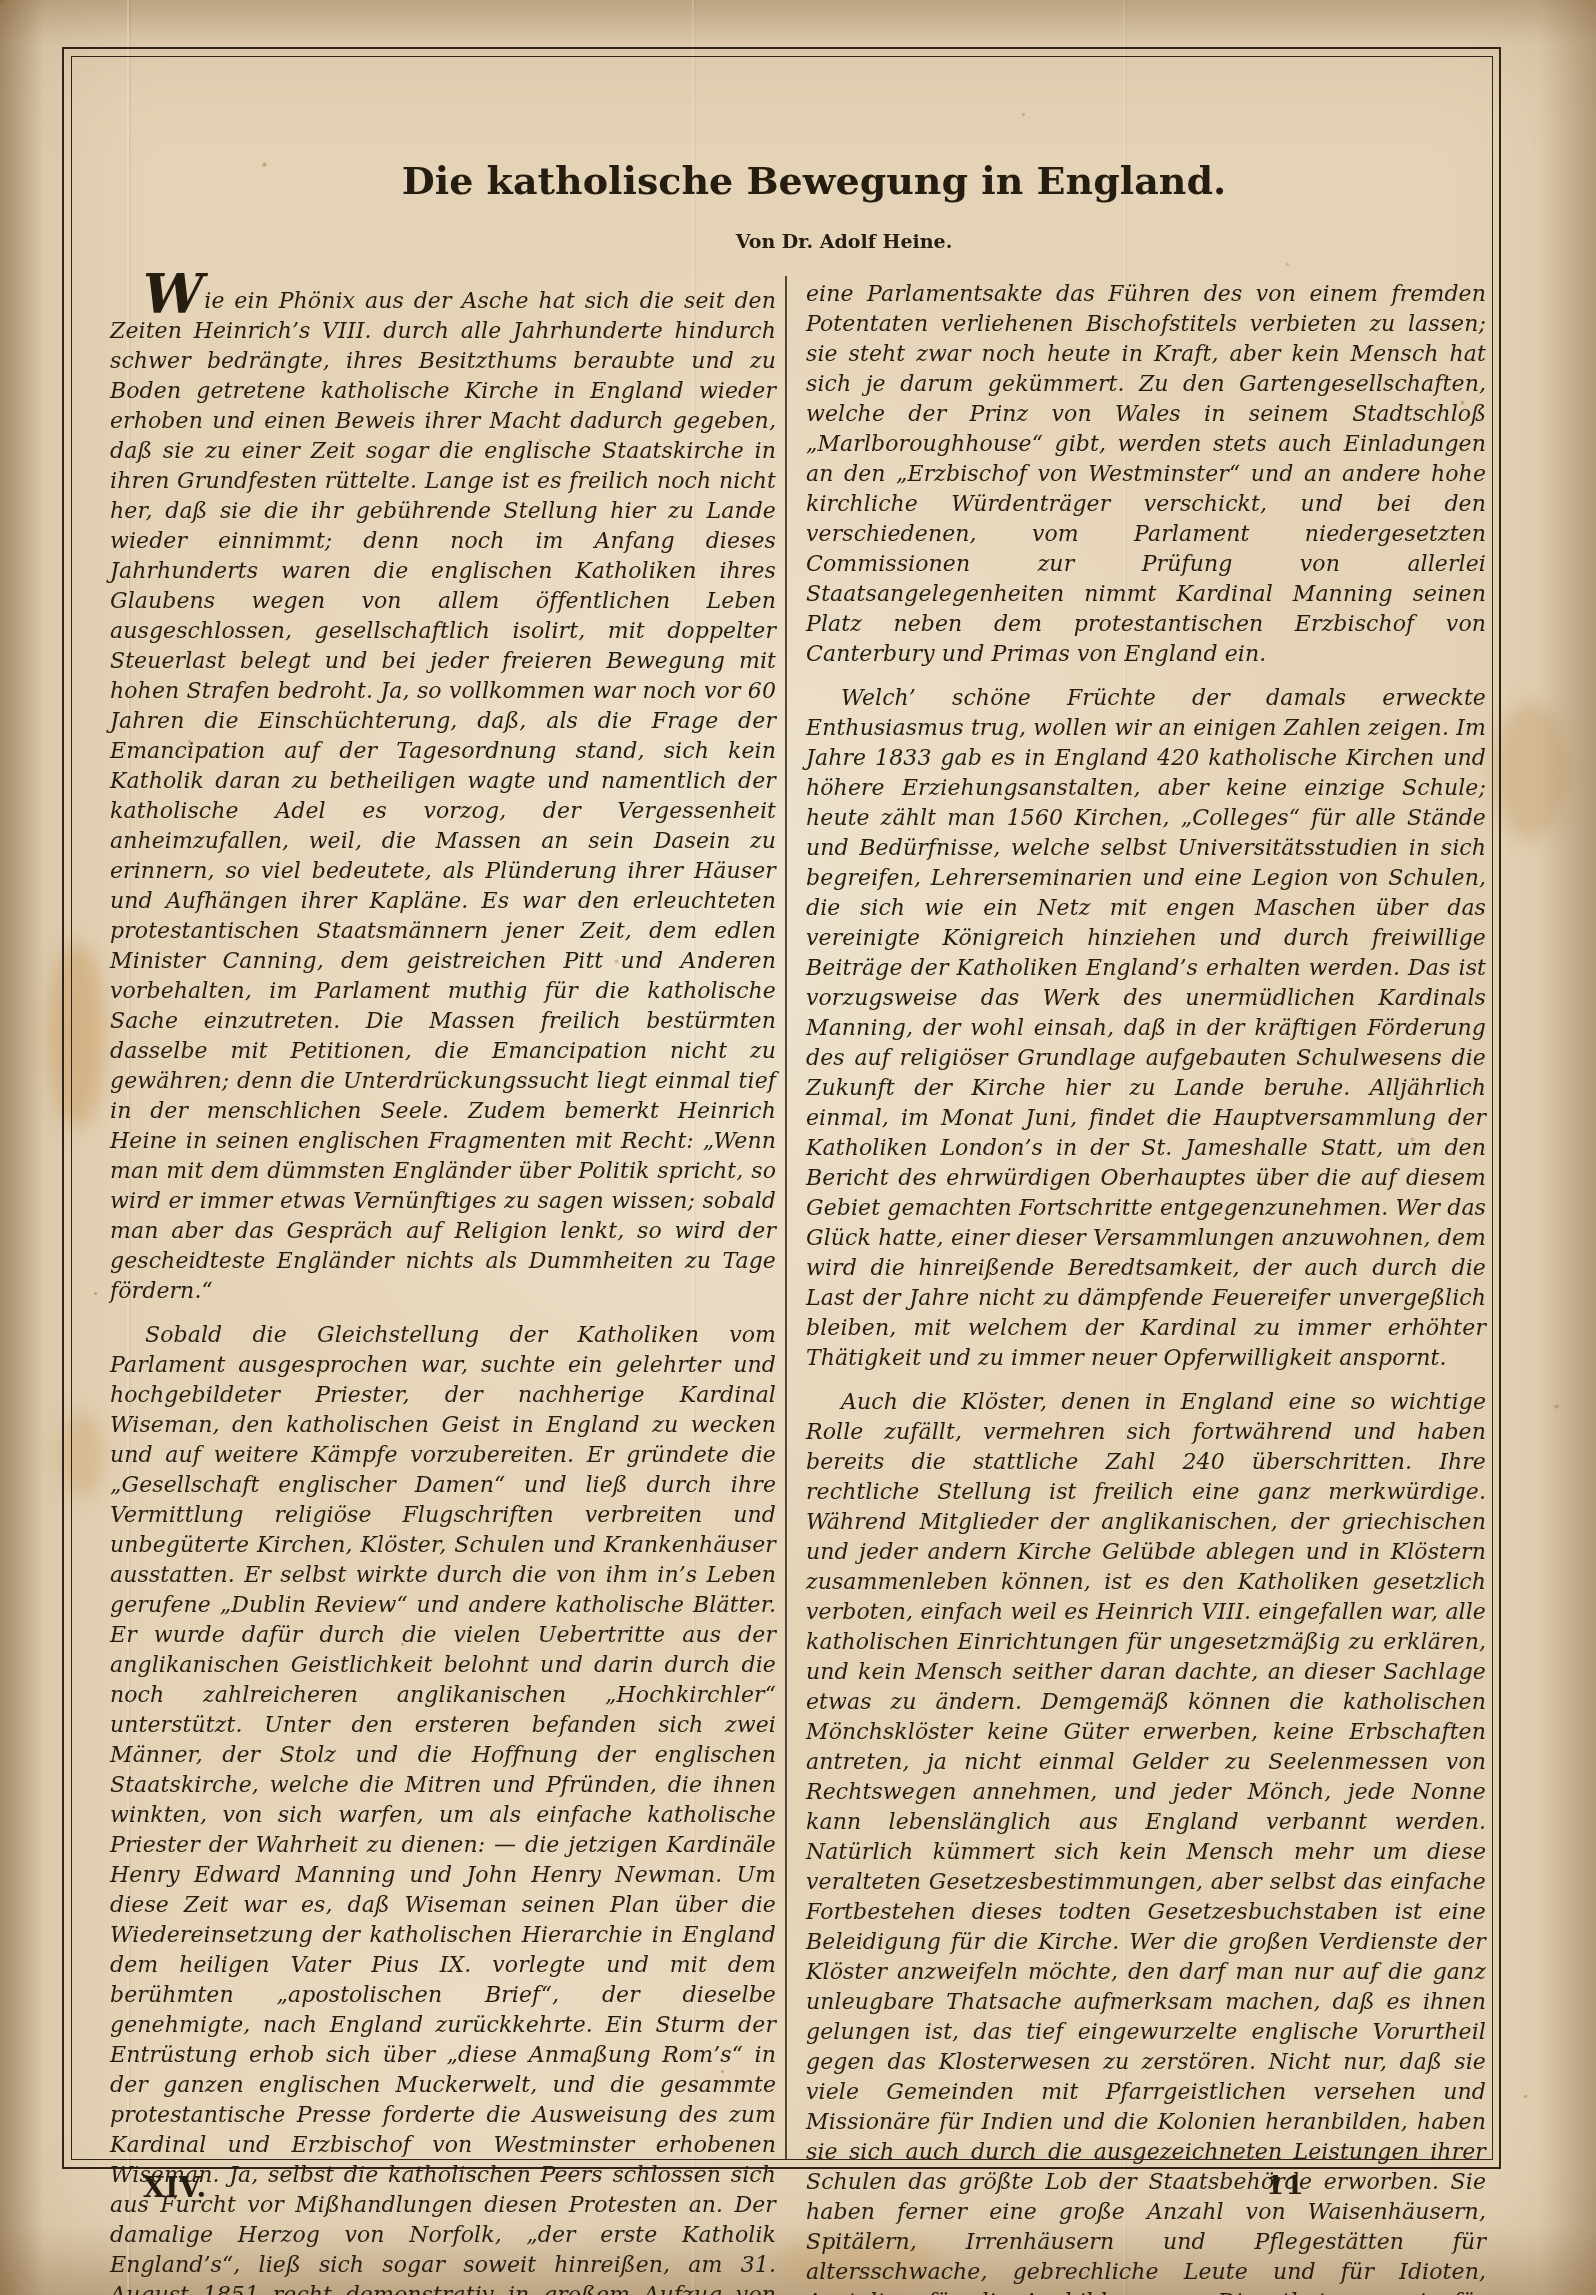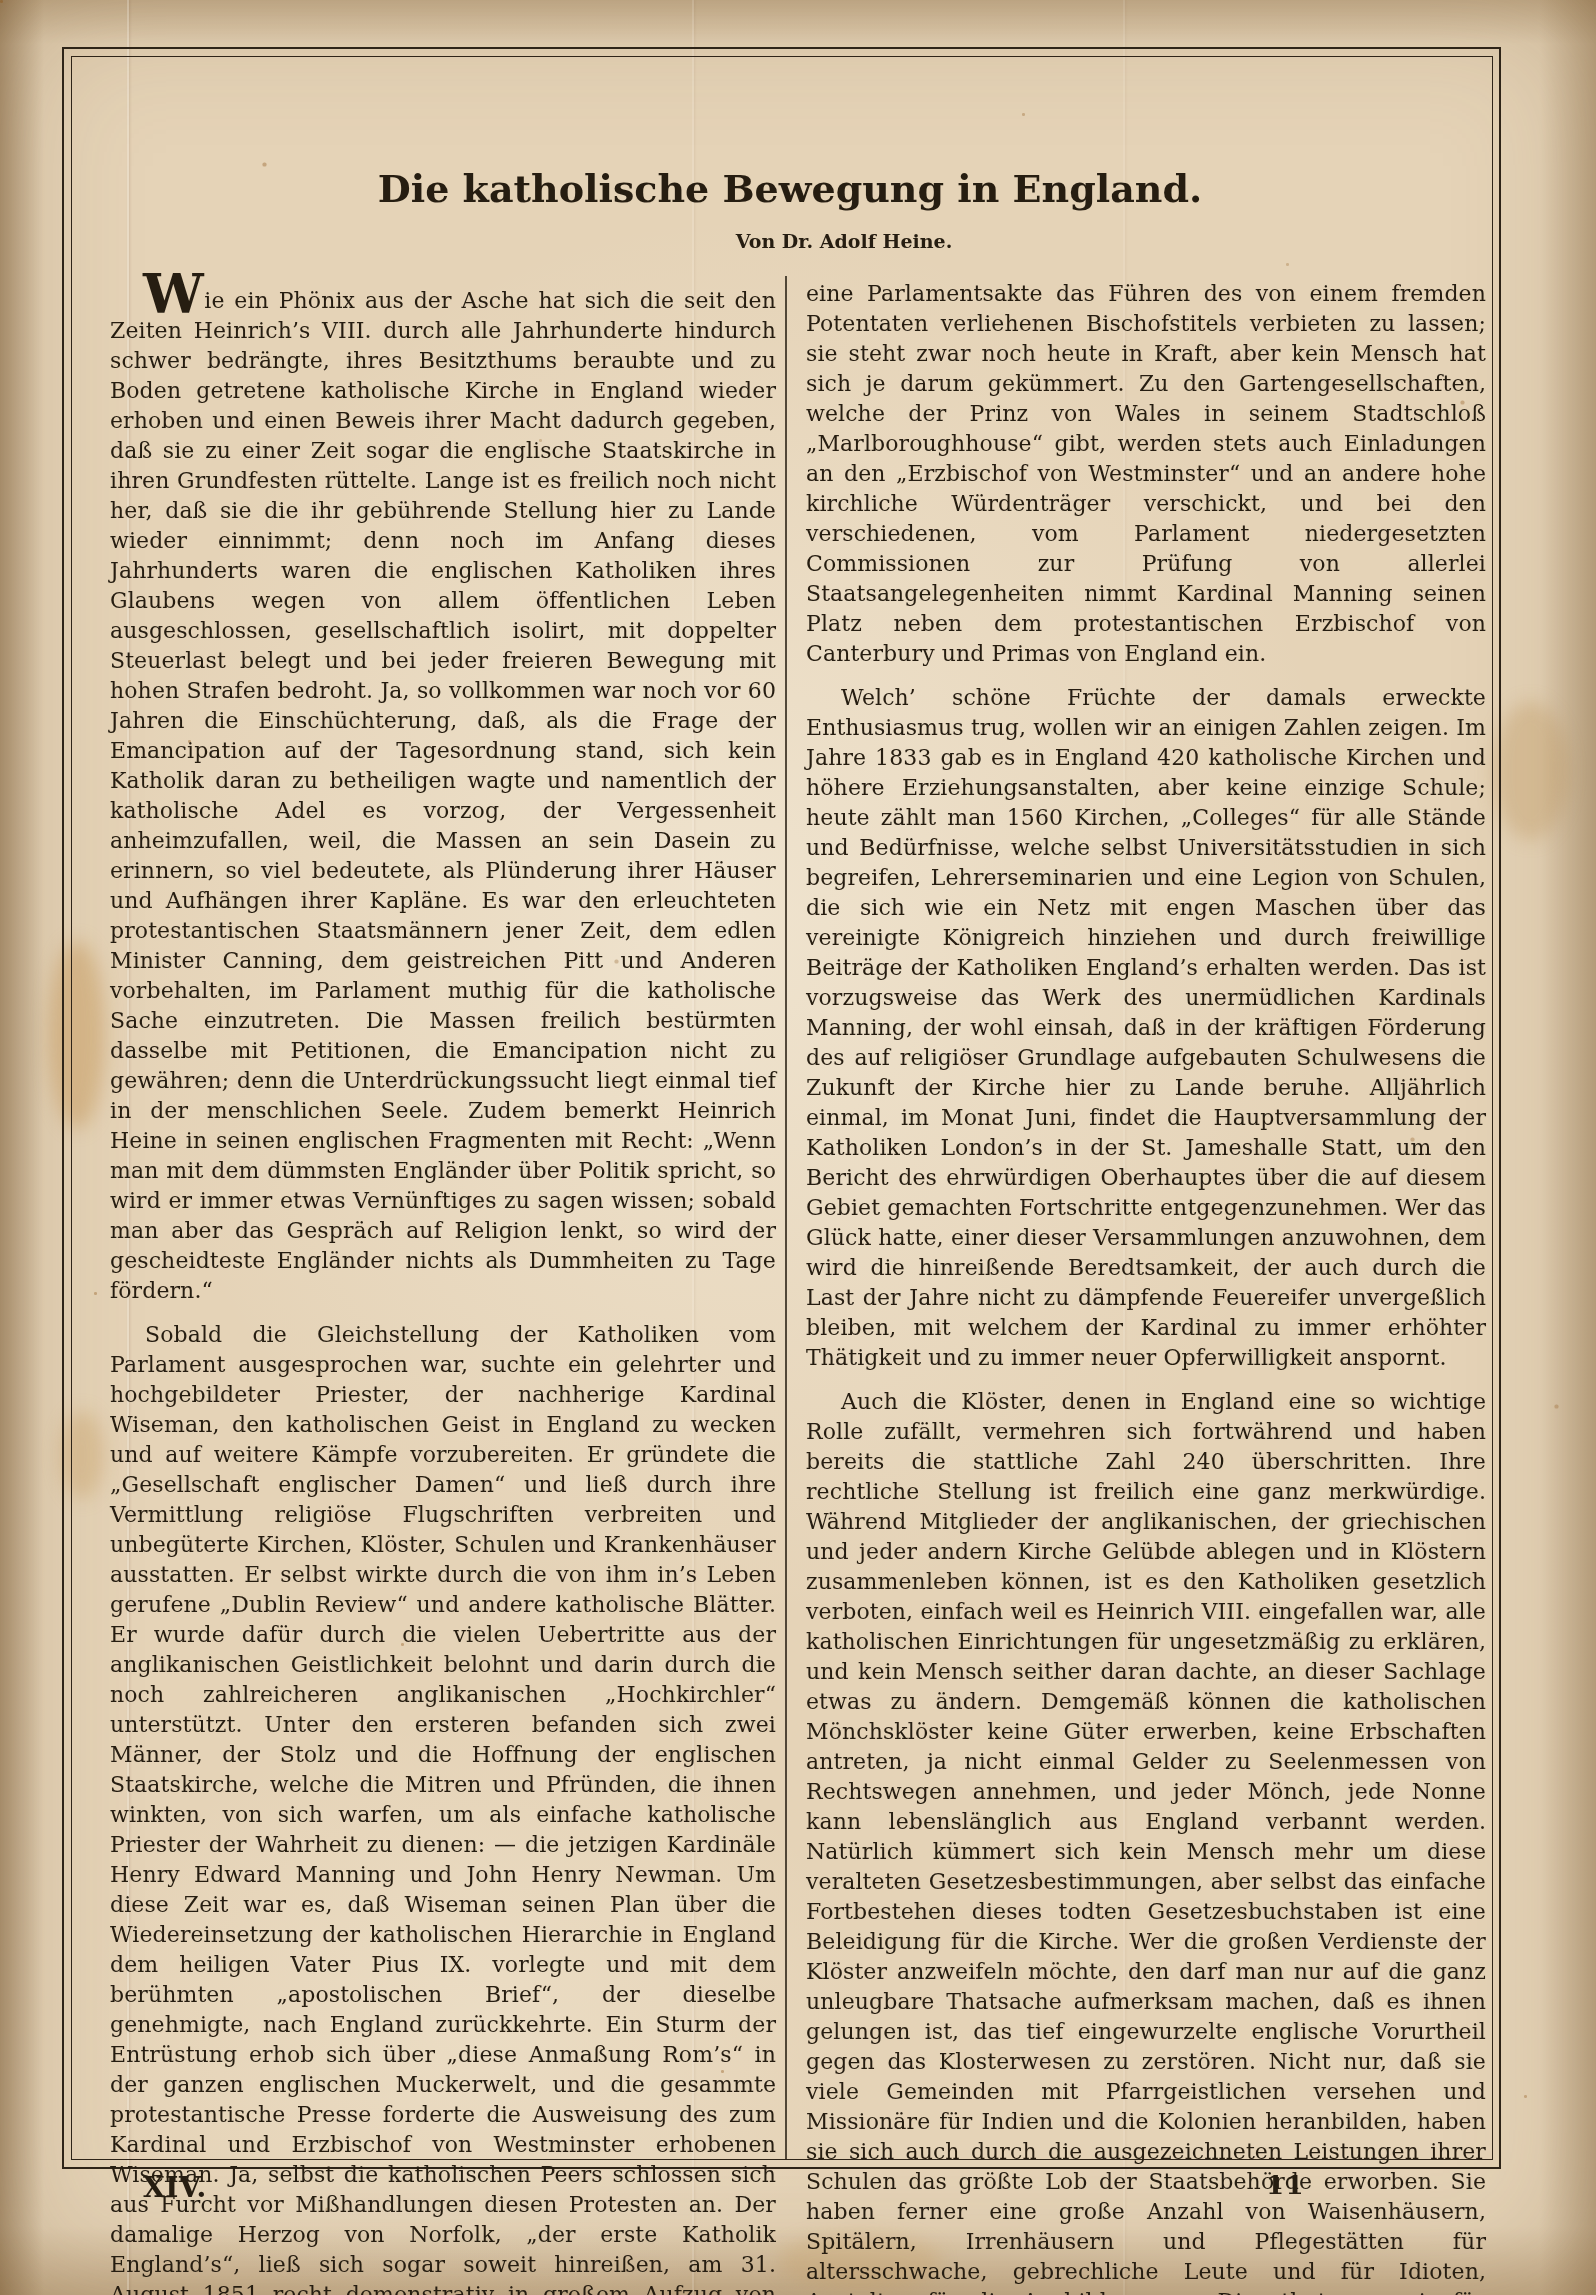--- a/index.html
+++ b/index.html
@@ -30,27 +30,27 @@
     326px 2208px 0 0.6px rgba(150,98,40,.35), 1524px 2095px 0 0 rgba(150,98,40,.38),
     1555px 1405px 0 0.6px rgba(150,98,40,.33), 94px 1292px 0 0 rgba(150,98,40,.40),
     539px 439px 0 0 rgba(150,98,40,.30), 1286px 263px 0 0 rgba(150,98,40,.30);}
   .frame{position:absolute;box-sizing:border-box;border:2.5px solid #2e2418;}
   .frame-outer{left:62px;top:47px;width:1439px;height:2122px;border-width:2.5px;}
   .frame-inner{left:71px;top:56px;width:1422px;height:2104px;border-width:1.9px;}
   .pagenum-row{position:absolute;left:63px;top:68px;width:1438px;text-align:center;letter-spacing:1.3px;}
   .pagenum{font-size:29px;font-weight:bold;vertical-align:middle;padding:0 6.3px;}
   .orn{display:inline-block;vertical-align:middle;color:#2e2418;}
   .orn-r svg{transform:scaleX(-1);}
-  .title{position:absolute;left:63px;top:158px;width:1438px;margin:8px;text-align:center;
-    font-size:38px;font-weight:bold;letter-spacing:0px;}
+  .title{position:absolute;left:63px;top:158px;width:1438px;margin:0;text-align:center;
+    font-size:38px;font-weight:bold;letter-spacing:0px;padding-left:32px;}
   .byline{position:absolute;left:63px;top:230px;width:1562px;text-align:center;font-size:19px;font-weight:bold;}
   .col{position:absolute;top:279px;font-size:22px;line-height:30px;text-align:justify;letter-spacing:0.1px;}
   .col-left{left:110px;width:666px;}
   .col-right{left:806px;width:680px;}
-  .col p{margin:0;}
+  .col p{margin:0;font-style:italic;}
   .col p + p{margin-top:14px;}
   .indent{text-indent:35px;}
   .first{text-indent:33px;}
   .dropcap{font-size:54px;line-height:30px;font-weight:bold;vertical-align:-5px;letter-spacing:-1.3px;margin-right:1.9px;}
   .col-divider{position:absolute;left:785px;top:276px;width:1.9px;height:1884px;background:rgba(44,35,22,.8);}
   .sig{position:absolute;font-weight:bold;}
   .sig-left{left:143px;top:2171px;font-size:28px;letter-spacing:0.6px;}
   .sig-right{left:1266px;top:2170px;font-size:26px;letter-spacing:1.3px;}
 </style>
 </head>

